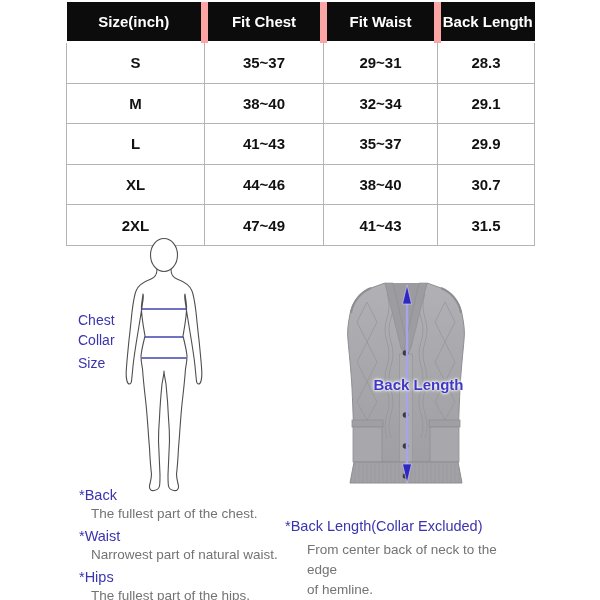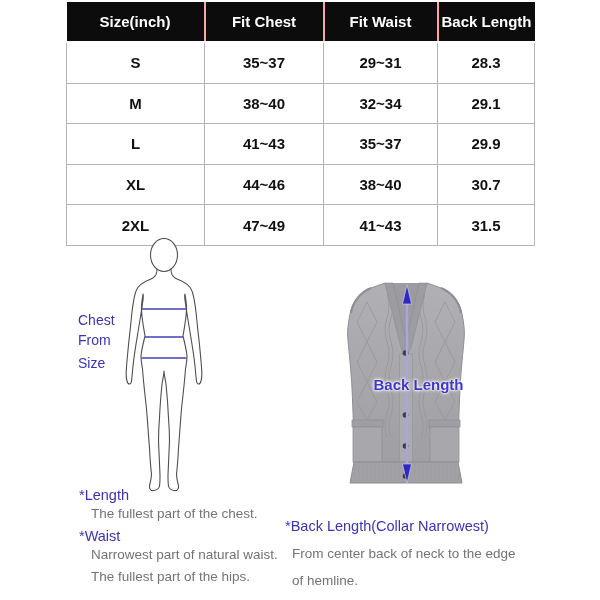--- a/index.html
+++ b/index.html
@@ -8,21 +8,21 @@
     font-family:"Liberation Sans", sans-serif;overflow:hidden;
   }
   
   .size-table{
     position:absolute;left:66px;top:2px;width:468px;
     border-collapse:collapse;table-layout:fixed;
   }
   .size-table th{
     background:#0c0c0c;color:#ffffff;font-weight:bold;font-size:15px;
     height:37px;text-align:center;vertical-align:middle;
-    border-left:2px solid #fca5a5;border-bottom:2px solid #ffffff;
+    border-left:7px solid #fca5a5;border-bottom:2px solid #ffffff;
   }
   .size-table th:first-child{border-left:none;}
   .size-table td{
     background:#ffffff;color:#111111;font-weight:bold;font-size:15px;
     height:37.6px;text-align:center;vertical-align:middle;
     border:1px solid #b4b4b4;
   }
   
   .figure-svg{position:absolute;left:116px;top:236px;}
   .fig-label{
@@ -42,21 +42,21 @@
   .notes-left{position:absolute;left:79px;top:487px;width:235px;}
   .notes-right{position:absolute;left:285px;top:518px;width:236px;}
   .note-title{
     color:#3a34ae;font-size:14.5px;line-height:16px;margin:0 0 3px 0;
   }
   .note-desc{
     color:#737373;font-size:13.5px;line-height:15px;margin:0 0 7px 12px;
     white-space:pre-line;
   }
   .notes-right .note-title{margin-bottom:6px;}
-  .notes-right .note-desc{line-height:27px;margin-left:7px;}
+  .notes-right .note-desc{line-height:20px;margin-left:22px;}
 </style>
 </head>
 <body>
 
 <div class="canvas">
 
   <table class="size-table">
     <colgroup>
       <col style="width:138px">
         <col style="width:119px">
@@ -164,21 +164,21 @@
                C56,41 55,38 55,33 Z"></path>
       <ellipse cx="48" cy="19" rx="13.5" ry="16.5"></ellipse>
     </g>
     <g stroke="#4343b0" stroke-width="1.3">
       <line x1="25.5" y1="73" x2="70.5" y2="73"></line>
       <line x1="29" y1="101" x2="67" y2="101"></line>
       <line x1="25.5" y1="122" x2="70.5" y2="122"></line>
     </g>
   </svg>
   <div class="fig-label chest">Chest</div>
-  <div class="fig-label waist">From</div>
+  <div class="fig-label waist">Collar</div>
   <div class="fig-label hips">Size</div>
 
   <svg class="vest-svg" width="130" height="205" viewBox="0 0 130 205">
     <defs>
       <linearGradient id="vestBody" x1="0" y1="0" x2="0" y2="1">
         <stop offset="0" stop-color="#b1b1b5"></stop>
         <stop offset="0.5" stop-color="#a8a8ac"></stop>
         <stop offset="1" stop-color="#a0a0a4"></stop>
       </linearGradient>
       <pattern id="rib" width="4" height="8" patternUnits="userSpaceOnUse">
@@ -240,33 +240,34 @@
     <g>
       <line x1="66" y1="18" x2="66" y2="192" stroke="#a8a3ea" stroke-width="2.4"></line>
       <polygon points="66,5 61.5,24 70.5,24" fill="#2f28c0" stroke="#d8d5f6" stroke-width="0.6"></polygon>
       <polygon points="66,203 61.5,184 70.5,184" fill="#2f28c0" stroke="#d8d5f6" stroke-width="0.6"></polygon>
     </g>
   </svg>
   <div class="back-length-label">Back Length</div>
 
   <div class="notes-left">
     <div>
-      <div class="note-title">*Length</div>
+      <div class="note-title">*Back</div>
       <div class="note-desc">The fullest part of the chest.</div>
     </div>
     <div>
       <div class="note-title">*Waist</div>
       <div class="note-desc">Narrowest part of natural waist.</div>
     </div>
     <div>
+      <div class="note-title">*Hips</div>
       <div class="note-desc">The fullest part of the hips.</div>
     </div>
   </div>
 
   <div class="notes-right">
     <div>
-      <div class="note-title">*Back Length(Collar Narrowest)</div>
+      <div class="note-title">*Back Length(Collar Excluded)</div>
       <div class="note-desc">From center back of neck to the edge
 of hemline.</div>
     </div>
   </div>
 
 </div>
 
 </body></html>

